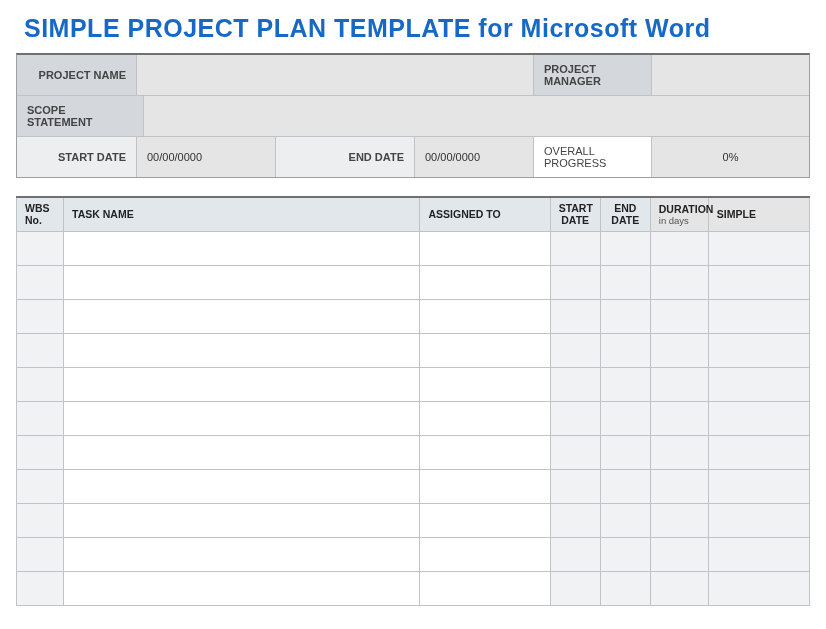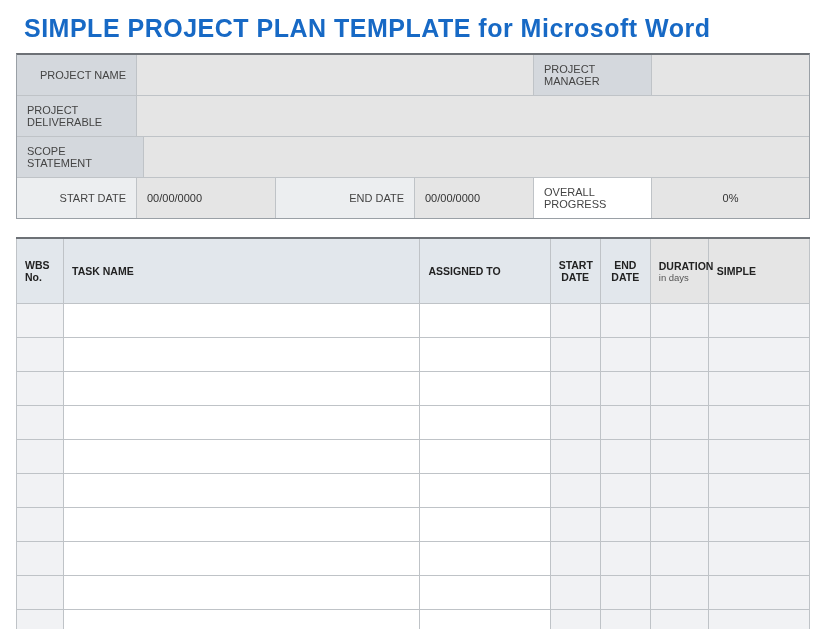--- a/index.html
+++ b/index.html
@@ -27,21 +27,21 @@
   .meta-row + .meta-row .cell { border-top: 1px solid #bfc3c7; }
   .cell {
     font-size: 11px;
     padding: 8px 10px;
     border-left: 1px solid #bfc3c7;
   }
   .cell:first-child { border-left: 0; }
   .lbl {
     background: #d4d8dd;
     color: #444;
-    font-weight: 400;
+    font-weight: 700;
     display: flex;
     align-items: center;
     justify-content: flex-end;
   }
   .val {
     background: #e5e5e5;
     color: #333;
     display: flex;
     align-items: center;
   }
@@ -58,21 +58,21 @@
   .tasks th, .tasks td {
     border: 1px solid #bfc3c7;
     font-size: 10.5px;
     padding: 0;
     height: 34px;
   }
   .tasks th {
     background: #e2e7ec;
     font-weight: 700;
     text-align: left;
-    padding: 20px 8px;
+    padding: 4px 8px;
     vertical-align: middle;
     margin-top: 16px;
   }
   .tasks th.center { text-align: center; }
   .tasks th .sub {
     display: block;
     font-weight: 400;
     font-size: 9.5px;
     color: #555;
   }
@@ -94,24 +94,20 @@
 
 <div class="meta">
 
   <div class="meta-row">
     <div class="cell lbl" style="width:119px">PROJECT NAME</div>
     <div class="cell val" style="width:397px"></div>
     <div class="cell lbl" style="width:118px">PROJECT MANAGER</div>
     <div class="cell val" style="flex:1"></div>
   </div>
 
-  <div class="meta-row">
-    <div class="cell lbl" style="width:119px">PROJECT DELIVERABLE</div>
-    <div class="cell val" style="flex:1"></div>
-  </div>
 
   <div class="meta-row">
     <div class="cell lbl" style="width:126px">SCOPE STATEMENT</div>
     <div class="cell val" style="flex:1"></div>
   </div>
 
   <div class="meta-row">
     <div class="cell lbl" style="width:119px;background:#eceef0">START DATE</div>
     <div class="cell val" style="width:139px">00/00/0000</div>
     <div class="cell lbl" style="width:139px;background:#eceef0">END DATE</div>

